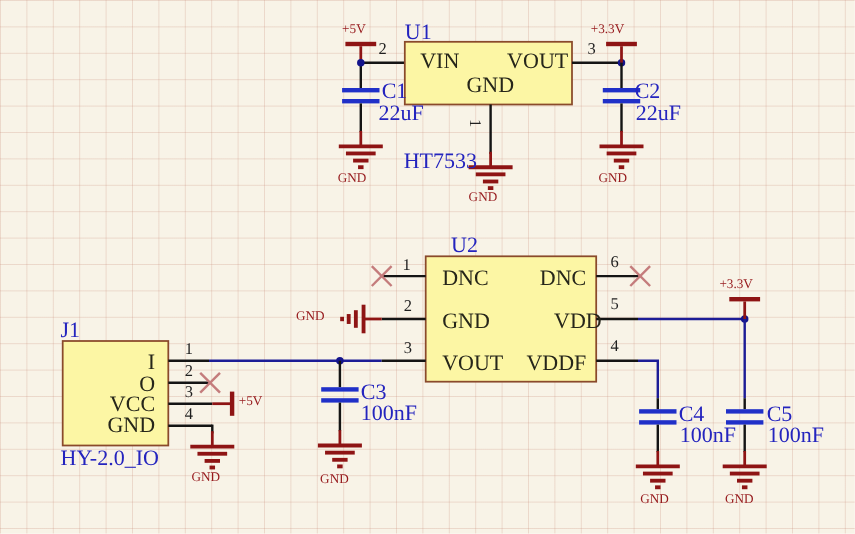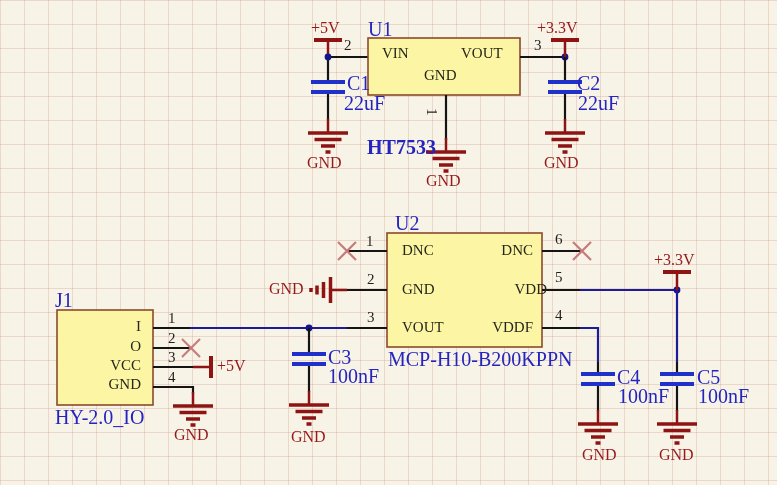--- a/index.html
+++ b/index.html
@@ -7,23 +7,23 @@
     position:relative;width:777px;height:485px;overflow:hidden;
     background-color:#F8F3E7;
     background-image:
       linear-gradient(to right, rgba(203,146,128,0.28) 1px, transparent 1px),
       linear-gradient(to bottom, rgba(203,146,128,0.28) 1px, transparent 1px);
     background-size:24px 24px;
     font-family:"Liberation Serif", serif;
   }
   #gfx{position:absolute;left:0;top:0;}
   .lbl{position:absolute;white-space:nowrap;line-height:1.05;}
-  .red{color:#96191C;font-size:16px;}
+  .red{color:#96191C;font-size:12px;}
   .blue{color:#2424BE;font-size:20px;}
-  .pinname{color:#26261A;font-size:15px;}
+  .pinname{color:#26261A;font-size:20px;}
   .pinnum{color:#1F1F1F;font-size:15px;}
   .ralign{text-align:right;}
   .rot90{transform:rotate(90deg);transform-origin:center;}
 </style>
 </head>
 <body>
 
 <div id="canvas">
 
   <svg id="gfx" width="777" height="485" viewBox="0 0 777 485">
@@ -138,53 +138,52 @@
   <div class="lbl pinnum" style="left:344px;top:38px;">2</div>
   <div class="lbl pinnum" style="left:534px;top:38px;">3</div>
   <div class="lbl pinname" style="left:382px;top:46px;">VIN</div>
   <div class="lbl pinname" style="left:461px;top:46px;">VOUT</div>
   <div class="lbl pinname" style="left:424px;top:68px;">GND</div>
   <div class="lbl pinnum rot90" style="left:427px;top:104px;">1</div>
   <div class="lbl blue" style="left:347px;top:73px;">C1</div>
   <div class="lbl blue" style="left:344px;top:93px;">22uF</div>
   <div class="lbl blue" style="left:577px;top:73px;">C2</div>
   <div class="lbl blue" style="left:578px;top:93px;">22uF</div>
-  <div class="lbl blue" style="left:367px;top:137px;font-weight:bold;">HT7533</div>
+  <div class="lbl blue" style="left:367px;top:137px;">HT7533</div>
   <div class="lbl red" style="left:307px;top:155px;">GND</div>
   <div class="lbl red" style="left:426px;top:173px;">GND</div>
   <div class="lbl red" style="left:544px;top:155px;">GND</div>
 
   <div class="lbl blue" style="left:55px;top:290px;">J1</div>
   <div class="lbl blue" style="left:55px;top:407px;text-align:right;">HY-2.0_IO</div>
   <div class="lbl pinname ralign" style="left:96px;top:319px;width:45px;">I</div>
   <div class="lbl pinname ralign" style="left:96px;top:339px;width:45px;">O</div>
   <div class="lbl pinname ralign" style="left:96px;top:358px;width:45px;">VCC</div>
   <div class="lbl pinname ralign" style="left:96px;top:377px;width:45px;">GND</div>
   <div class="lbl pinnum" style="left:168px;top:311px;">1</div>
   <div class="lbl pinnum" style="left:168px;top:331px;">2</div>
   <div class="lbl pinnum" style="left:168px;top:350px;">3</div>
   <div class="lbl pinnum" style="left:168px;top:370px;">4</div>
   <div class="lbl red" style="left:217px;top:358px;">+5V</div>
   <div class="lbl red" style="left:174px;top:427px;">GND</div>
 
-  <div class="lbl blue" style="left:395px;top:213px;">U2</div>
+  <div class="lbl blue" style="left:410px;top:213px;">U2</div>
   <div class="lbl red" style="left:269px;top:281px;">GND</div>
   <div class="lbl pinnum" style="left:366px;top:234px;">1</div>
   <div class="lbl pinnum" style="left:367px;top:272px;">2</div>
   <div class="lbl pinnum" style="left:367px;top:310px;">3</div>
   <div class="lbl pinnum" style="left:555px;top:232px;">6</div>
   <div class="lbl pinnum" style="left:555px;top:270px;">5</div>
   <div class="lbl pinnum" style="left:555px;top:308px;">4</div>
   <div class="lbl pinname" style="left:402px;top:243px;">DNC</div>
   <div class="lbl pinname" style="left:402px;top:282px;">GND</div>
   <div class="lbl pinname" style="left:402px;top:320px;">VOUT</div>
   <div class="lbl pinname ralign" style="left:473px;top:243px;width:60px;">DNC</div>
   <div class="lbl pinname ralign" style="left:487px;top:282px;width:60px;">VDD</div>
   <div class="lbl pinname ralign" style="left:473px;top:320px;width:60px;font-family:Liberation Serif, serif;">VDDF</div>
-  <div class="lbl blue" style="left:388px;top:349px;">MCP-H10-B200KPPN</div>
 
   <div class="lbl blue" style="left:328px;top:347px;">C3</div>
   <div class="lbl blue" style="left:328px;top:366px;">100nF</div>
   <div class="lbl red" style="left:291px;top:429px;">GND</div>
   <div class="lbl red" style="left:654px;top:252px;">+3.3V</div>
   <div class="lbl blue" style="left:617px;top:367px;">C4</div>
   <div class="lbl blue" style="left:618px;top:386px;">100nF</div>
   <div class="lbl blue" style="left:697px;top:367px;">C5</div>
   <div class="lbl blue" style="left:698px;top:386px;">100nF</div>
   <div class="lbl red" style="left:582px;top:447px;">GND</div>

